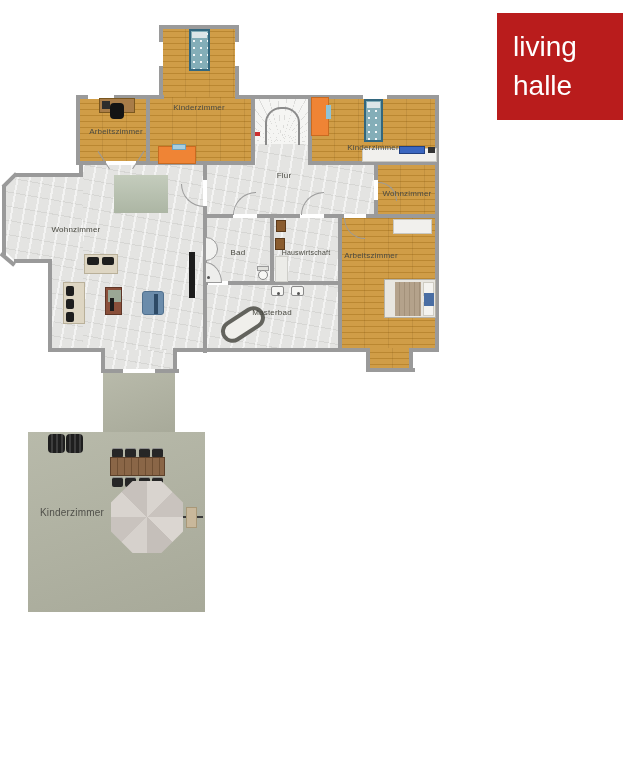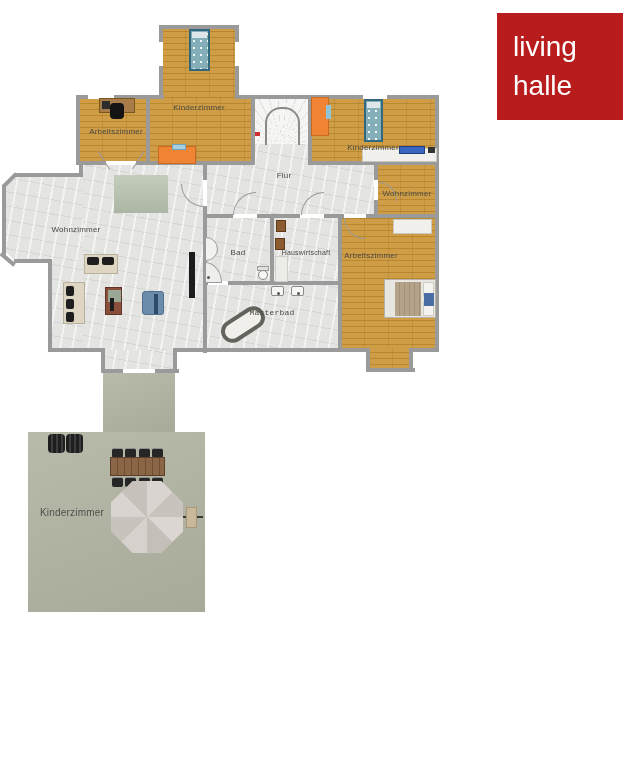--- a/index.html
+++ b/index.html
@@ -224,21 +224,21 @@
 
   <span class="room-label" style="left:116px;top:131px;text-align:right;">Arbeitszimmer</span>
   <span class="room-label" style="left:199px;top:107px;">Kinderzimmer</span>
   <span class="room-label" style="left:373px;top:147px;">Kinderzimmer</span>
   <span class="room-label" style="left:284px;top:175px;">Flur</span>
   <span class="room-label" style="left:407px;top:193px;">Wohnzimmer</span>
   <span class="room-label" style="left:76px;top:229px;">Wohnzimmer</span>
   <span class="room-label" style="left:238px;top:252px;">Bad</span>
   <span class="room-label" style="left:306px;top:252px;font-size:7px;">Hauswirtschaft</span>
   <span class="room-label" style="left:371px;top:255px;">Arbeitszimmer</span>
-  <span class="room-label" style="left:272px;top:312px;font-family:Liberation Mono, monospace;">Masterbad</span>
+  <span class="room-label" style="left:272px;top:312px;">Masterbad</span>
   <span class="room-label" style="left:72px;top:512px;font-size:10px;color:#50504a;">Kinderzimmer</span>
 
   <div id="logo">
     <div>living</div>
     <div>halle</div>
   </div>
 
 </div>
 
 </body></html>

